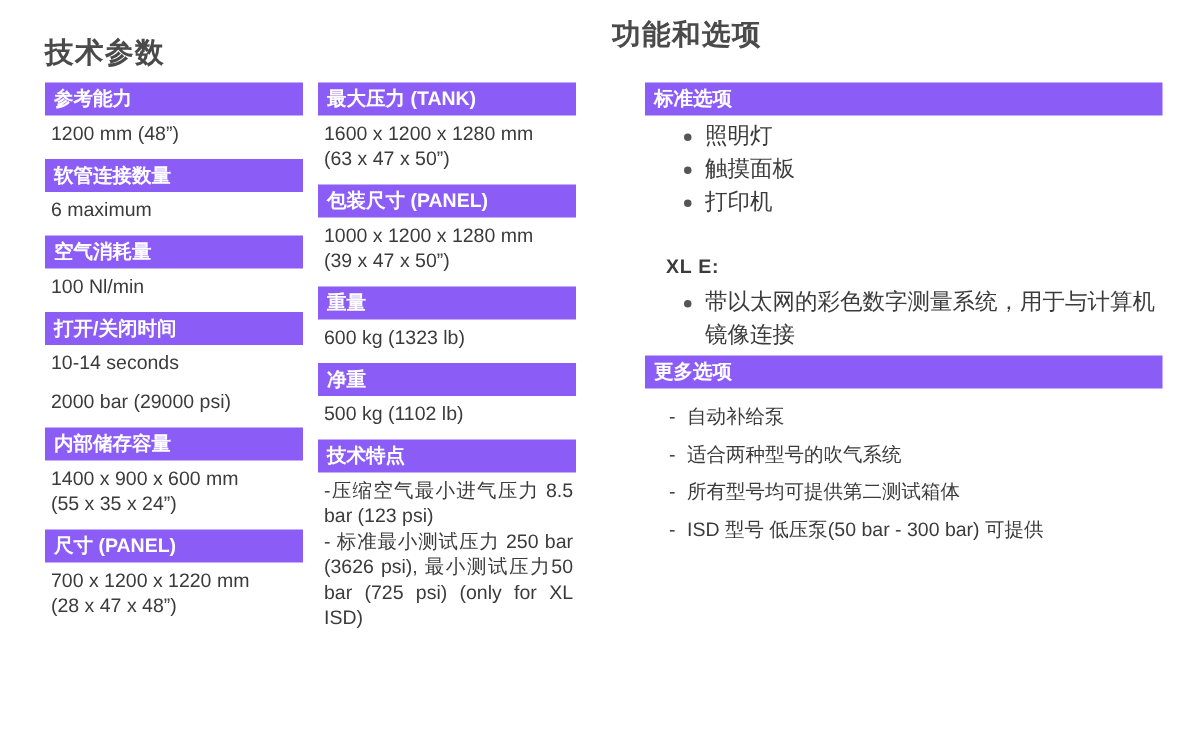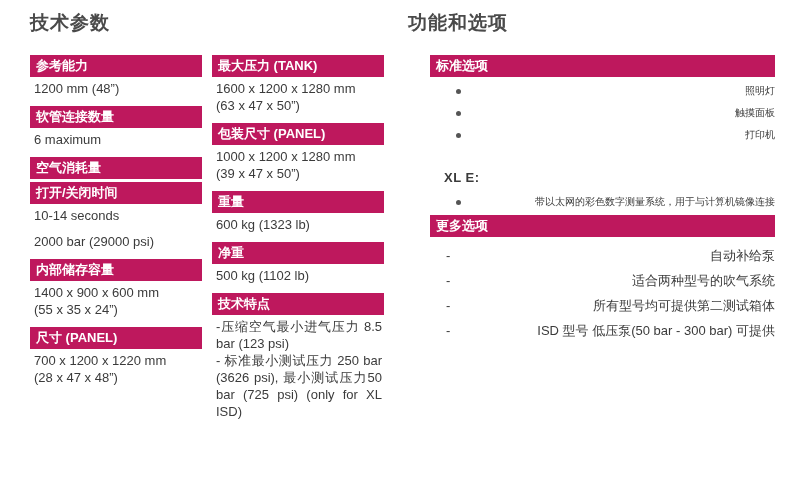--- a/index.html
+++ b/index.html
@@ -21,36 +21,36 @@
   }
   .section-title {
     font-size: 19px;
     font-weight: bold;
     color: #4a4a4a;
     letter-spacing: 1px;
   }
   #left-title {
     position: absolute;
     left: 30px;
-    top: 10px;
+    top: 22px;
   }
   #right-title {
     position: absolute;
     left: 408px;
     top: 10px;
   }
   .col {
     position: absolute;
   }
   #col-a { left: 30px; top: 55px; width: 172px; }
   #col-b { left: 212px; top: 55px; width: 172px; }
   #col-c { left: 430px; top: 55px; width: 345px; }
 
   .hdr {
-    background: #be185d;
+    background: #8b5cf6;
     color: #ffffff;
     font-size: 13px;
     font-weight: bold;
     padding: 3px 6px 4px 6px;
     line-height: 15px;
     margin-bottom: 3px;
     box-sizing: border-box;
   }
   .val {
     font-size: 13px;
@@ -72,42 +72,40 @@
     color: #3b3b3b;
     margin: 8px 0 6px 14px;
     letter-spacing: 0.5px;
   }
   ul.bul {
     list-style: none;
     margin: 0 0 0 26px;
     padding: 0;
   }
   ul.bul li {
-    font-size: 10px;
+    font-size: 15px;
     color: #3b3b3b;
     line-height: 22px;
     position: relative;
     padding-left: 14px;
-    text-align: right;
   }
   ul.bul li::before {
     content: "";
     position: absolute;
     left: 0;
     top: 9px;
     width: 5px;
     height: 5px;
     border-radius: 50%;
     background: #555;
   }
   .dash-list {
     margin: 6px 0 0 16px;
     padding: 0;
     list-style: none;
-    text-align: right;
   }
   .dash-list li {
     font-size: 13px;
     color: #3b3b3b;
     line-height: 25px;
     padding-left: 12px;
     position: relative;
   }
   .dash-list li::before {
     content: "-";
@@ -125,20 +123,21 @@
 
   <div id="left-title" class="section-title">技术参数</div>
   <div id="right-title" class="section-title">功能和选项</div>
 
   <div id="col-a" class="col">
     <div class="hdr">参考能力</div>
     <div class="val">1200 mm (48”)</div>
     <div class="hdr">软管连接数量</div>
     <div class="val">6 maximum</div>
     <div class="hdr">空气消耗量</div>
+    <div class="val">100 Nl/min</div>
     <div class="hdr">打开/关闭时间</div>
     <div class="val">10-14 seconds</div>
     <div class="val">2000 bar (29000 psi)</div>
     <div class="hdr">内部储存容量</div>
     <div class="val">1400 x 900 x 600 mm
 (55 x 35 x 24”)</div>
     <div class="hdr">尺寸 (PANEL)</div>
     <div class="val">700 x 1200 x 1220 mm
 (28 x 47 x 48”)</div>
   </div>

